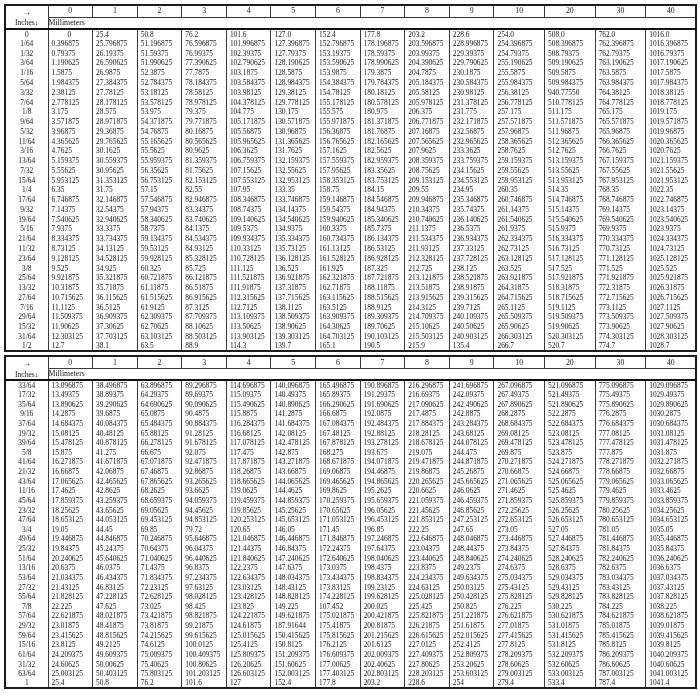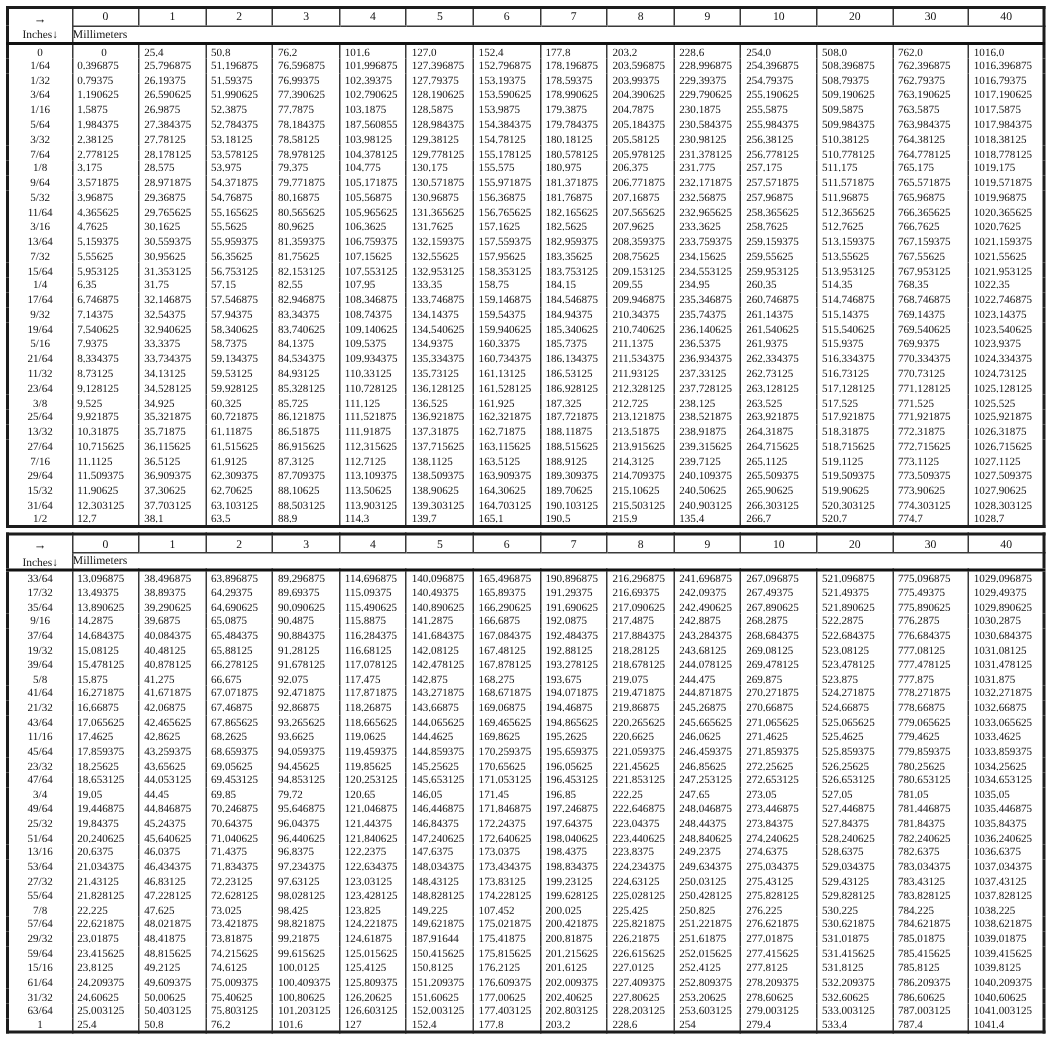--- a/index.html
+++ b/index.html
@@ -167,21 +167,21 @@
           <td class="val">509.5875</td>
           <td class="val">763.5875</td>
           <td class="val">1017.5875</td>
         </tr>
         <tr>
           <td class="rowlabel">5/64</td>
           <td class="val">1.984375</td>
           <td class="val">27.384375</td>
           <td class="val">52.784375</td>
           <td class="val">78.184375</td>
-          <td class="val">187.560855</td>
+          <td class="val">103.584375</td>
           <td class="val">128.984375</td>
           <td class="val">154.384375</td>
           <td class="val">179.784375</td>
           <td class="val">205.184375</td>
           <td class="val">230.584375</td>
           <td class="val">255.984375</td>
           <td class="val">509.984375</td>
           <td class="val">763.984375</td>
           <td class="val">1017.984375</td>
         </tr>
@@ -191,21 +191,21 @@
           <td class="val">27.78125</td>
           <td class="val">53.18125</td>
           <td class="val">78.58125</td>
           <td class="val">103.98125</td>
           <td class="val">129.38125</td>
           <td class="val">154.78125</td>
           <td class="val">180.18125</td>
           <td class="val">205.58125</td>
           <td class="val">230.98125</td>
           <td class="val">256.38125</td>
-          <td class="val">510.38125</td>
+          <td class="val">940.77550</td>
           <td class="val">764.38125</td>
           <td class="val">1018.38125</td>
         </tr>
         <tr>
           <td class="rowlabel">7/64</td>
           <td class="val">2.778125</td>
           <td class="val">28.178125</td>
           <td class="val">53.578125</td>
           <td class="val">78.978125</td>
           <td class="val">104.378125</td>

